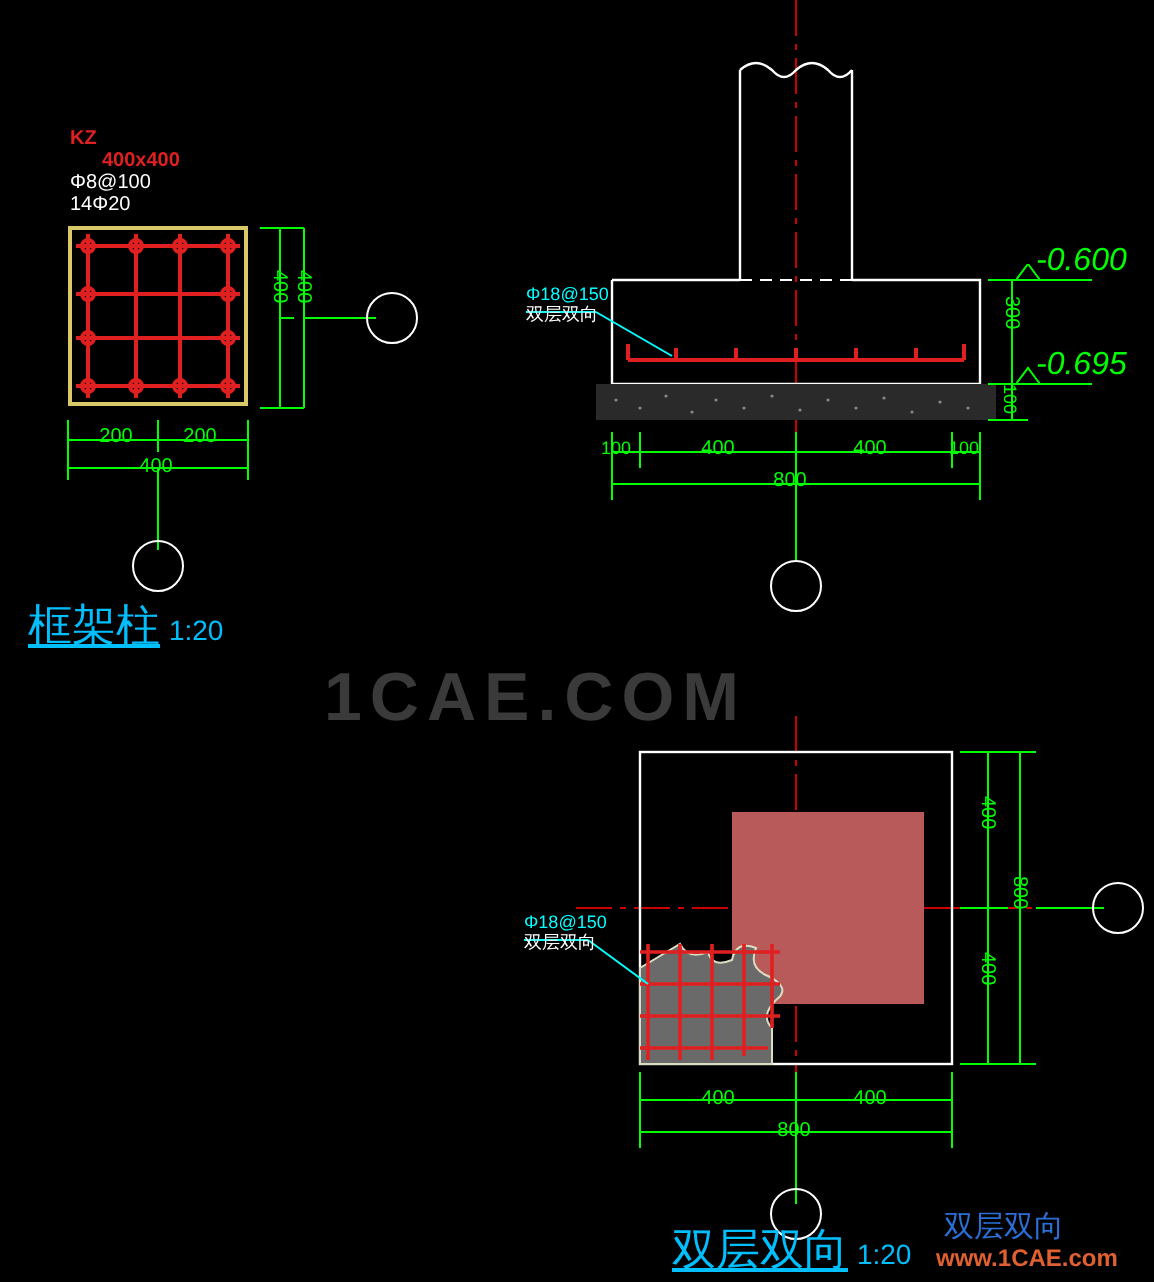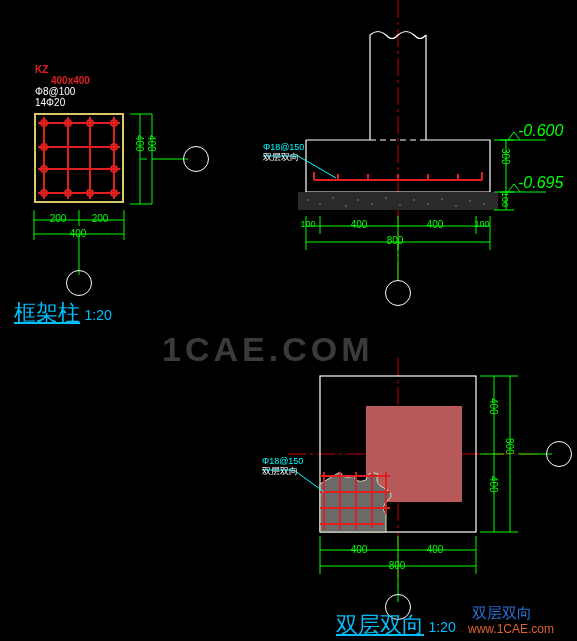--- a/index.html
+++ b/index.html
@@ -60,21 +60,21 @@
   
   .plan-outline { stroke: #fff; stroke-width: 1.2; fill: none; }
   .plan-col { fill: #b85a5a; }
   .plan-rebar line { stroke: #e02020; stroke-width: 1.8; }
   .plan-torn { fill: #6a6a6a; stroke: #dcdcc0; stroke-width: 1; }
 
   
   .dim line { stroke: #0f0; stroke-width: 1; }
 
   .wm-blue { color: #2a6fd6; font-size: 15px; font-family: "KaiTi","STKaiti",serif; }
-  .wm-red { color: #e06030; font-size: 12px; }
+  .wm-red { color: #e06030; font-size: 12px; font-weight: bold; }
 </style>
 </head>
 <body>
 
 <div class="abs kz-text" style="left:35px;top:64px">KZ</div>
 <div class="abs kz-text" style="left:51px;top:75px">400x400</div>
 <div class="abs kz-sub" style="left:35px;top:86px">Φ8@100</div>
 <div class="abs kz-sub" style="left:35px;top:97px">14Φ20</div>
 
 <div class="abs col-outer"></div>

